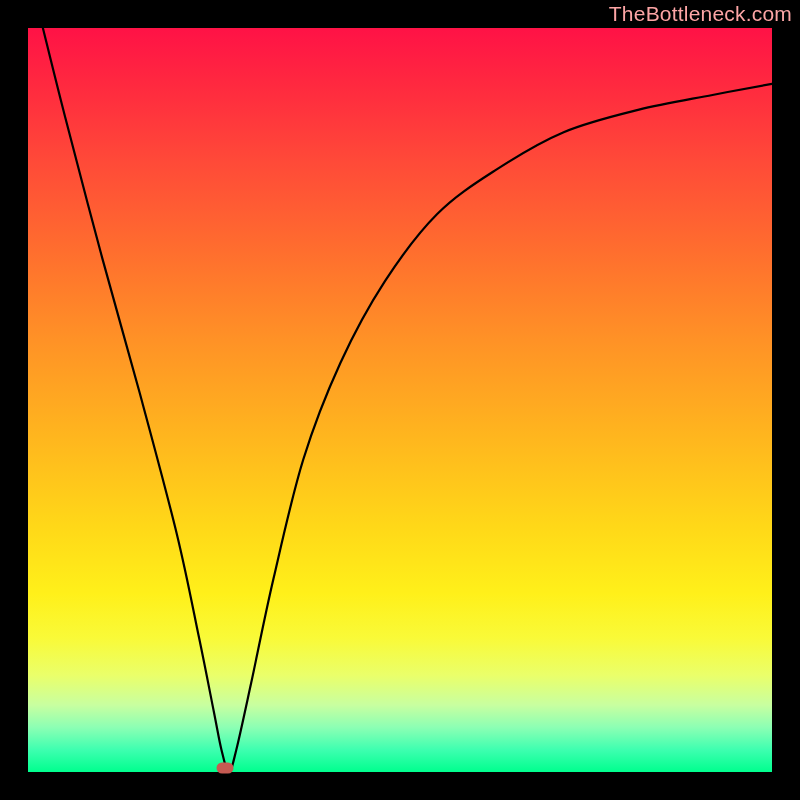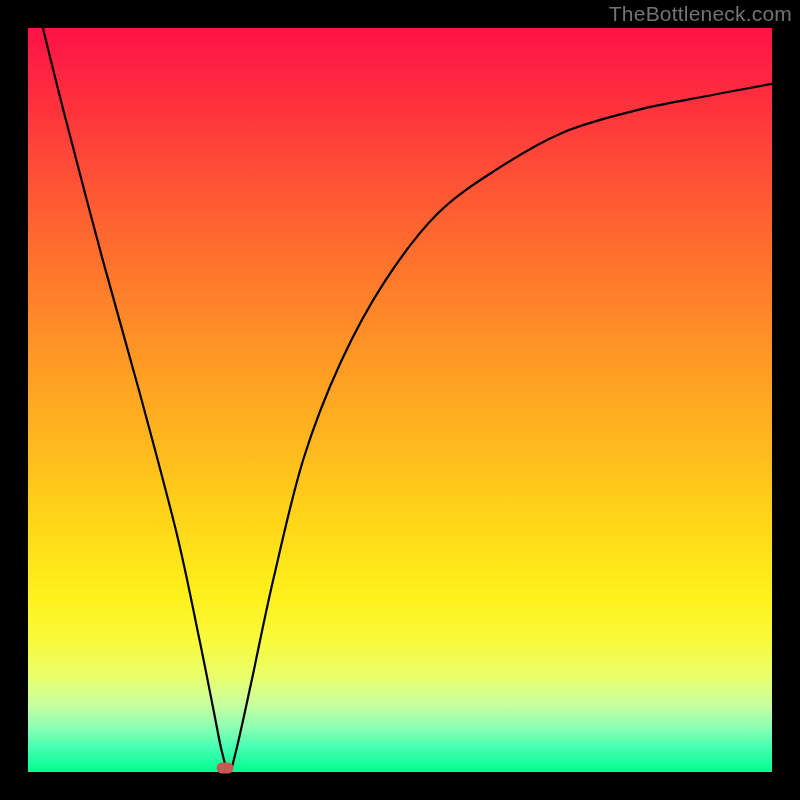--- a/index.html
+++ b/index.html
@@ -14,21 +14,21 @@
   .frame {
     position: relative;
     width: 800px;
     height: 800px;
     background: #000;
   }
   .watermark {
     position: absolute;
     top: 2px;
     right: 8px;
-    color: #737373;
+    color: #fca5a5;
     font-size: 21px;
     font-weight: 400;
     letter-spacing: 0.2px;
     z-index: 10;
     user-select: none;
   }
   .plot {
     position: absolute;
     left: 28px;
     top: 28px;

